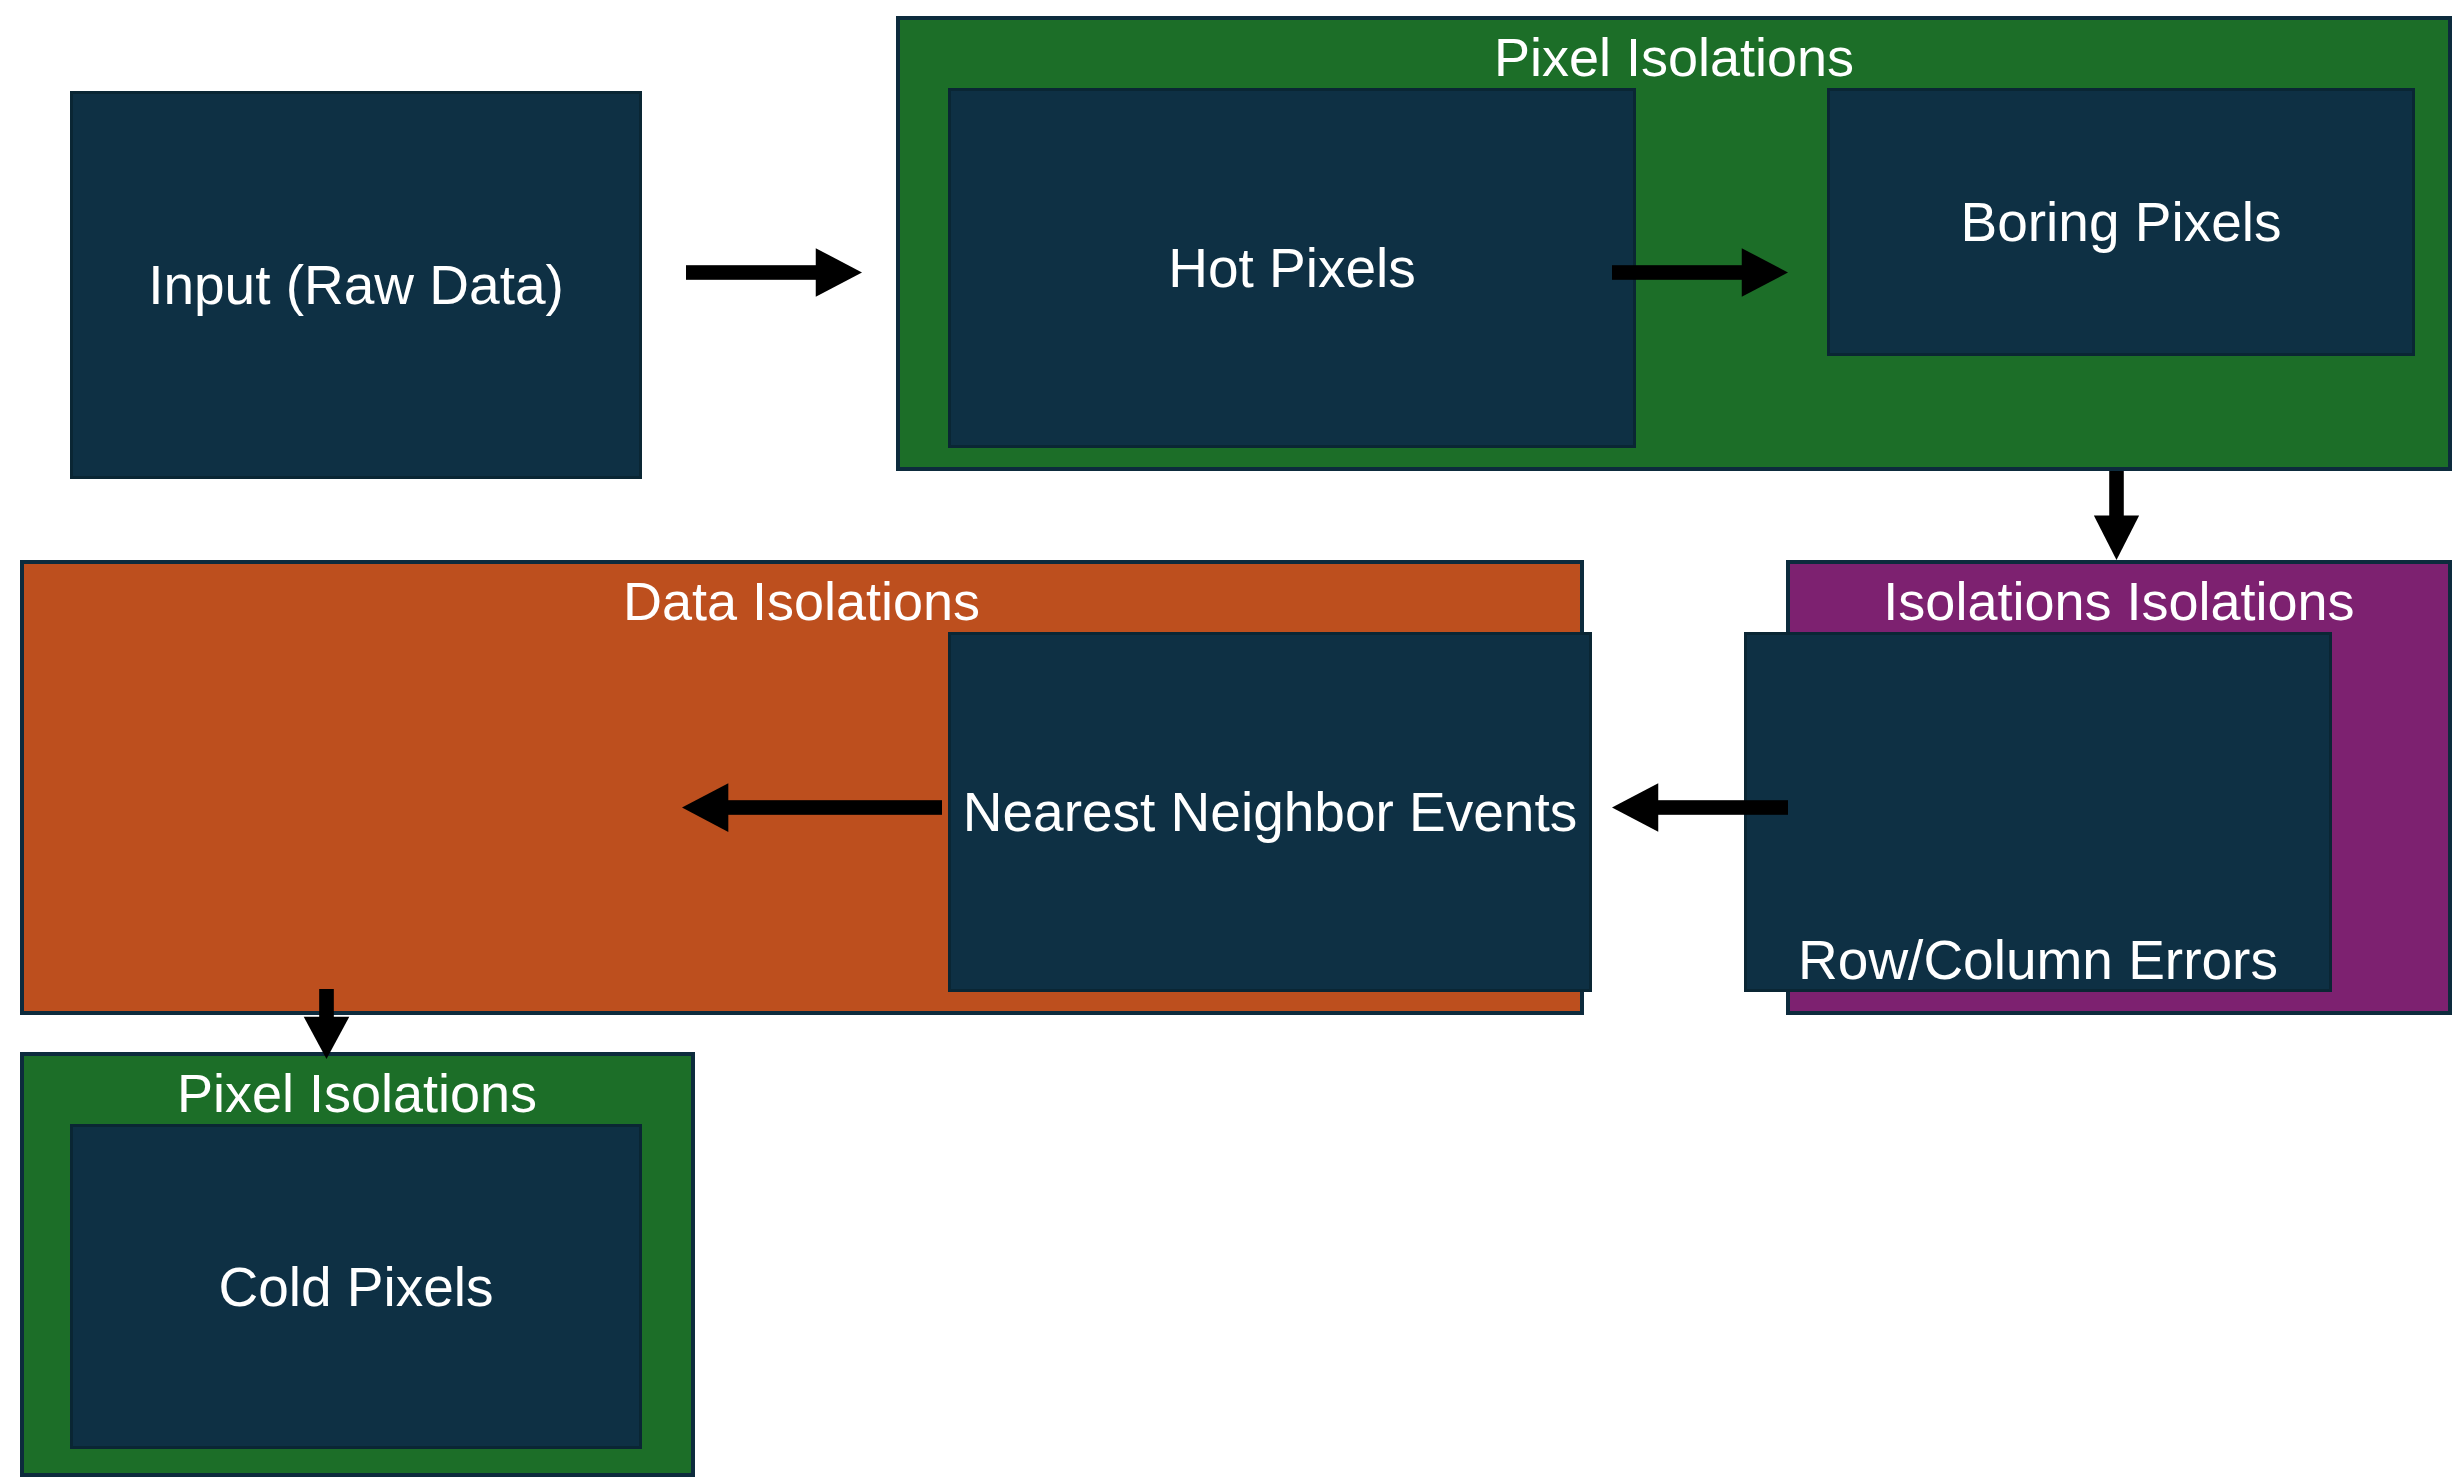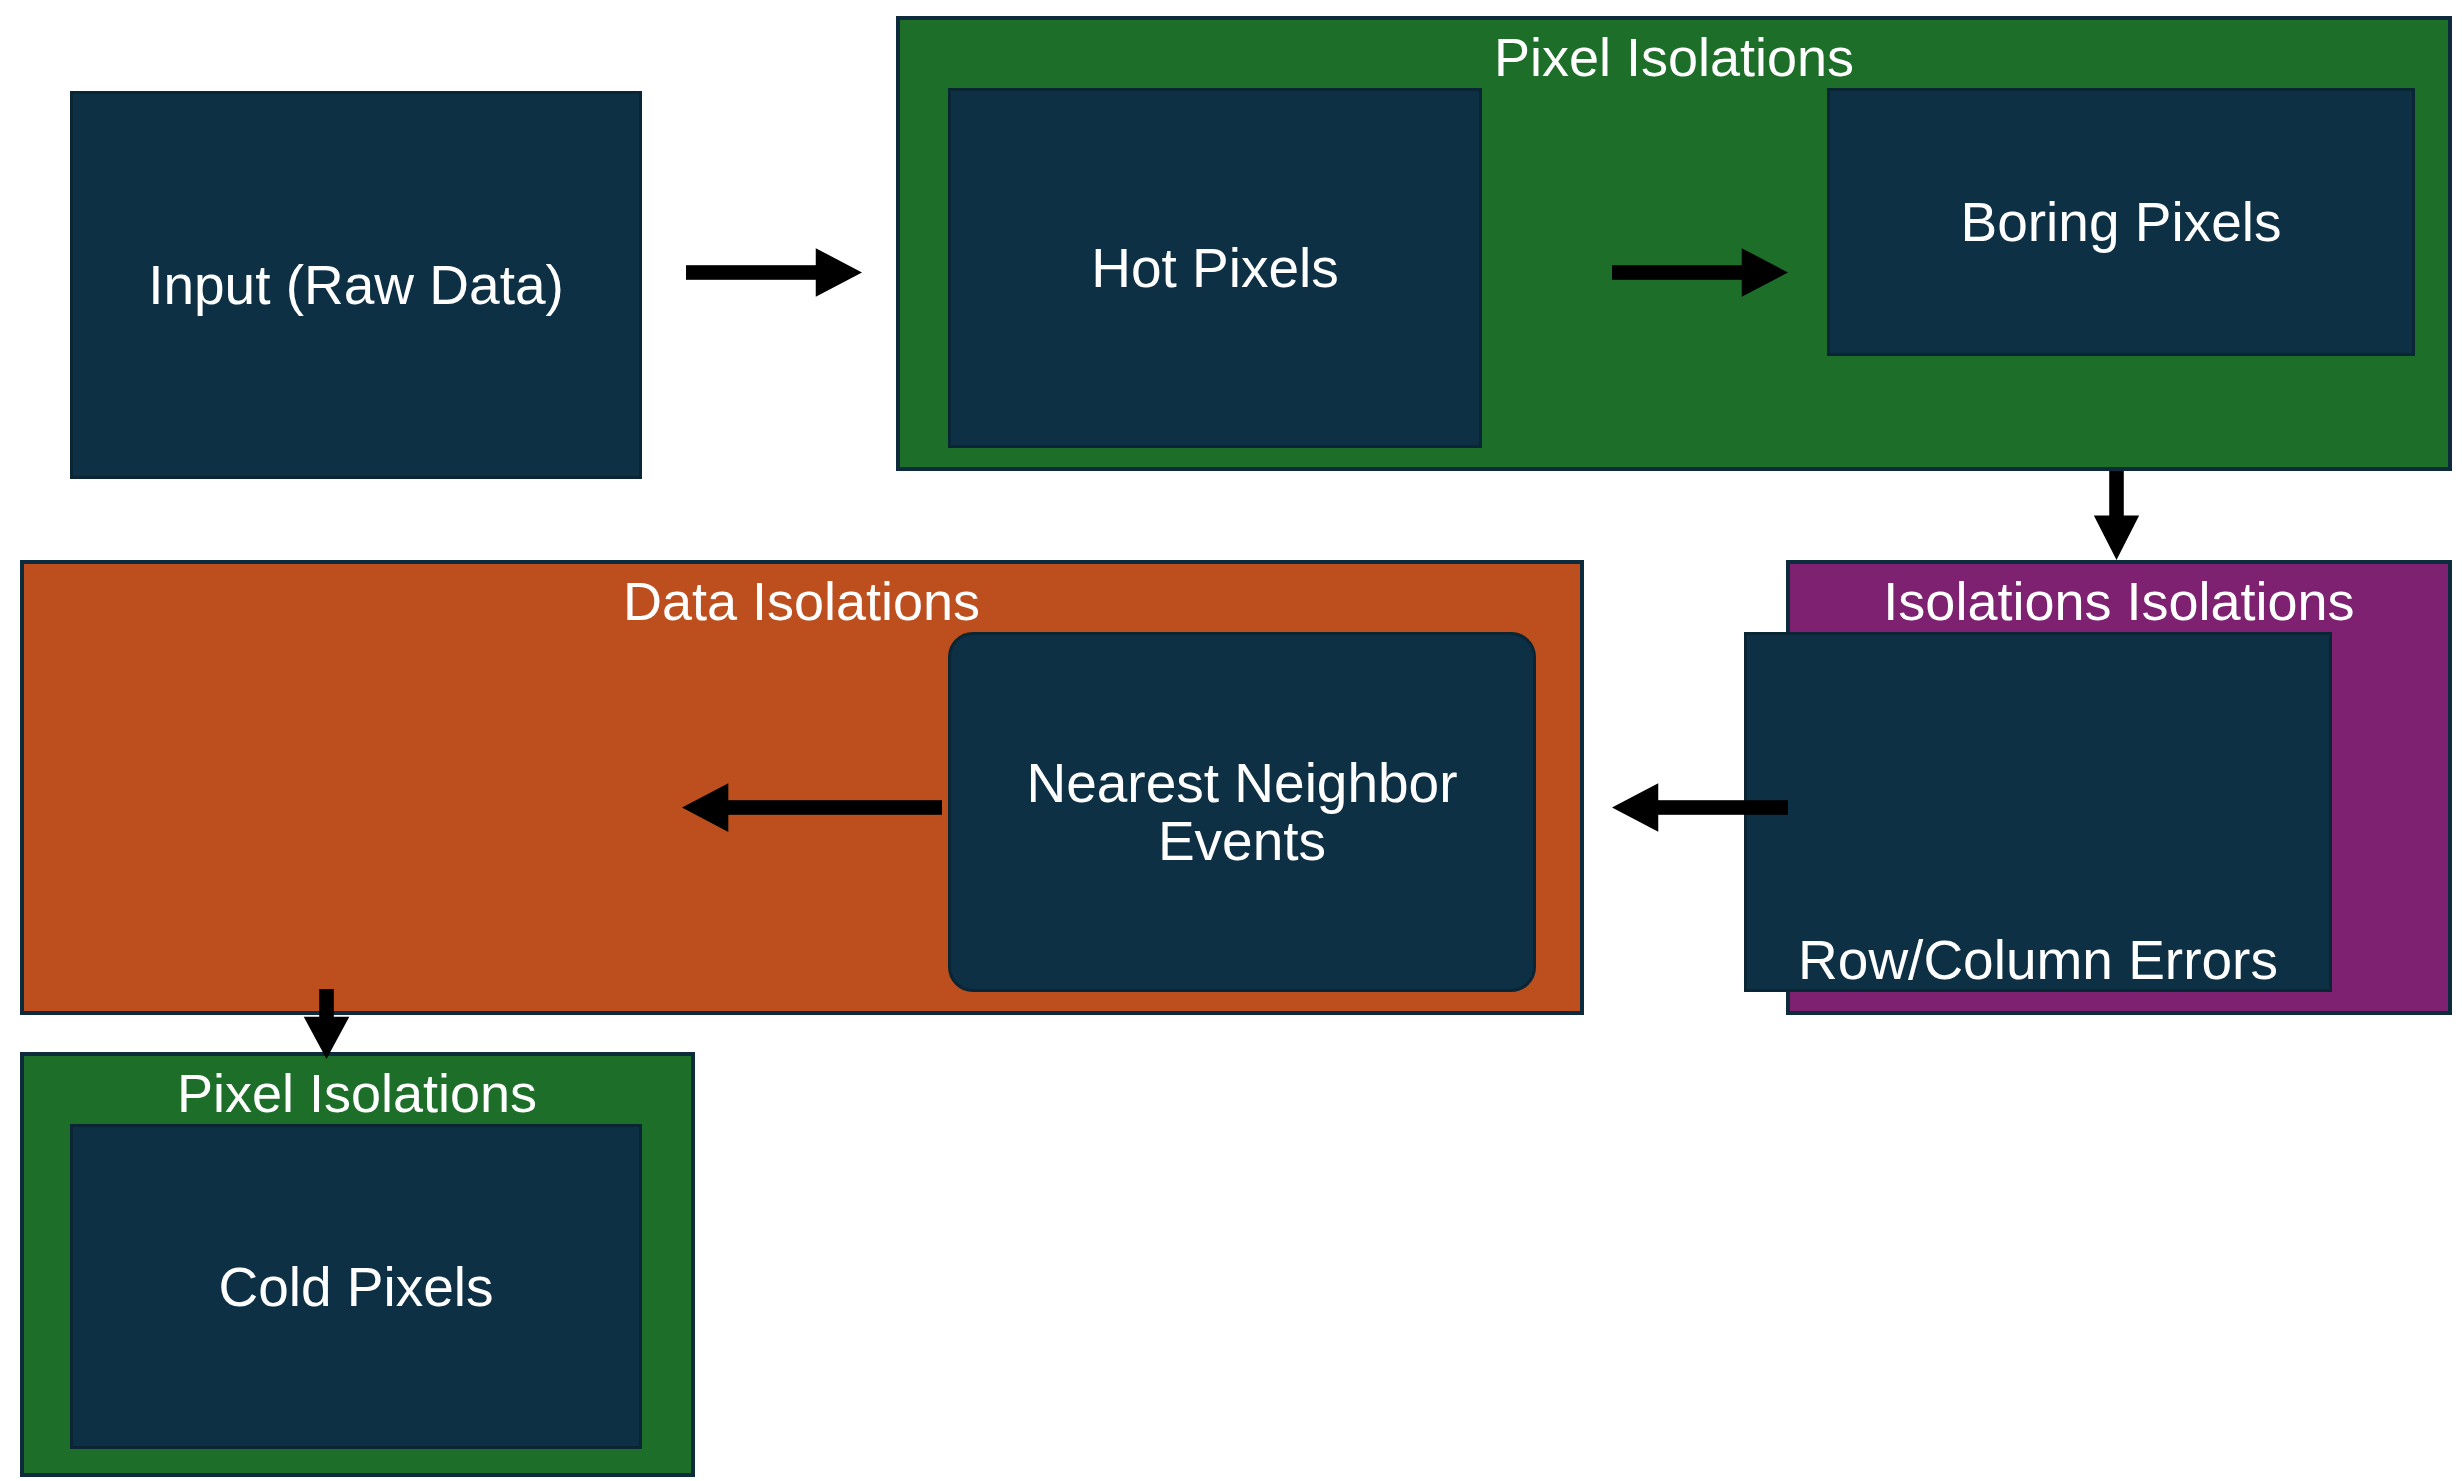--- a/index.html
+++ b/index.html
@@ -75,38 +75,38 @@
 
 <div class="canvas">
 
   <div class="node" style="left:70px; top:91px; width:572px; height:388px;">
     <span class="label">Input (Raw Data)</span>
   </div>
 
   <div class="group green" style="left:896px; top:16px; width:1556px; height:455px;">
     <div class="group-title">Pixel Isolations</div>
   </div>
-  <div class="node" style="left:948px; top:88px; width:534px; height:360px;justify-content:center;">
+  <div class="node" style="left:948px; top:88px; width:688px; height:360px;justify-content:center;">
     <span class="label">Hot Pixels</span>
   </div>
   <div class="node" style="left:1827px; top:88px; width:588px; height:268px;">
     <span class="label">Boring Pixels</span>
   </div>
 
   <div class="group purple" style="left:1786px; top:560px; width:666px; height:455px;">
     <div class="group-title">Isolations Isolations</div>
   </div>
   <div class="node" style="left:1744px; top:632px; width:588px; height:360px;align-items:flex-end;">
     <span class="label">Row/Column Errors</span>
   </div>
 
   <div class="group orange" style="left:19.5px; top:560px; width:1564px; height:455px;">
     <div class="group-title">Data Isolations</div>
   </div>
-  <div class="node" style="left:948px; top:632px; width:588px; height:360px;border-radius:25px;">
+  <div class="node" style="left:948px; top:632px; width:644px; height:360px;">
     <span class="label">Nearest Neighbor Events</span>
   </div>
 
   <div class="group green" style="left:19.5px; top:1052px; width:675px; height:425px;">
     <div class="group-title">Pixel Isolations</div>
   </div>
   <div class="node" style="left:70px; top:1124px; width:572px; height:325px;">
     <span class="label">Cold Pixels</span>
   </div>
 

